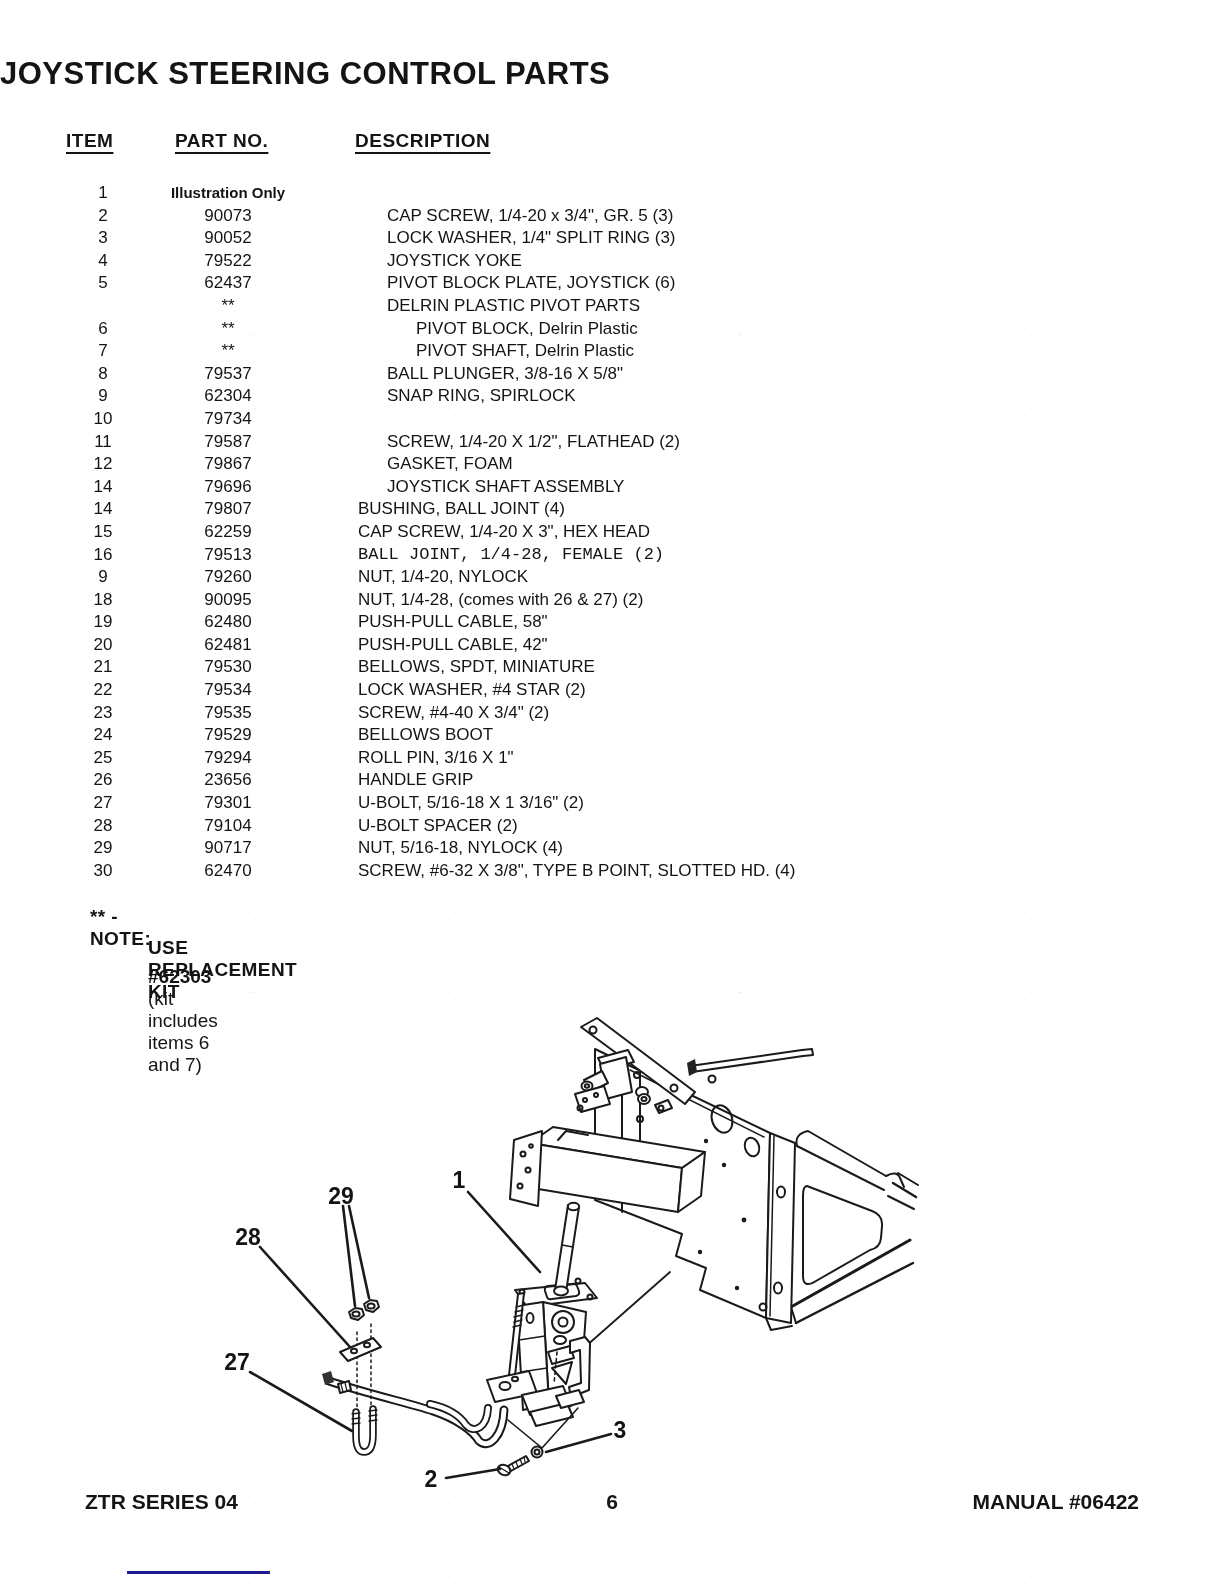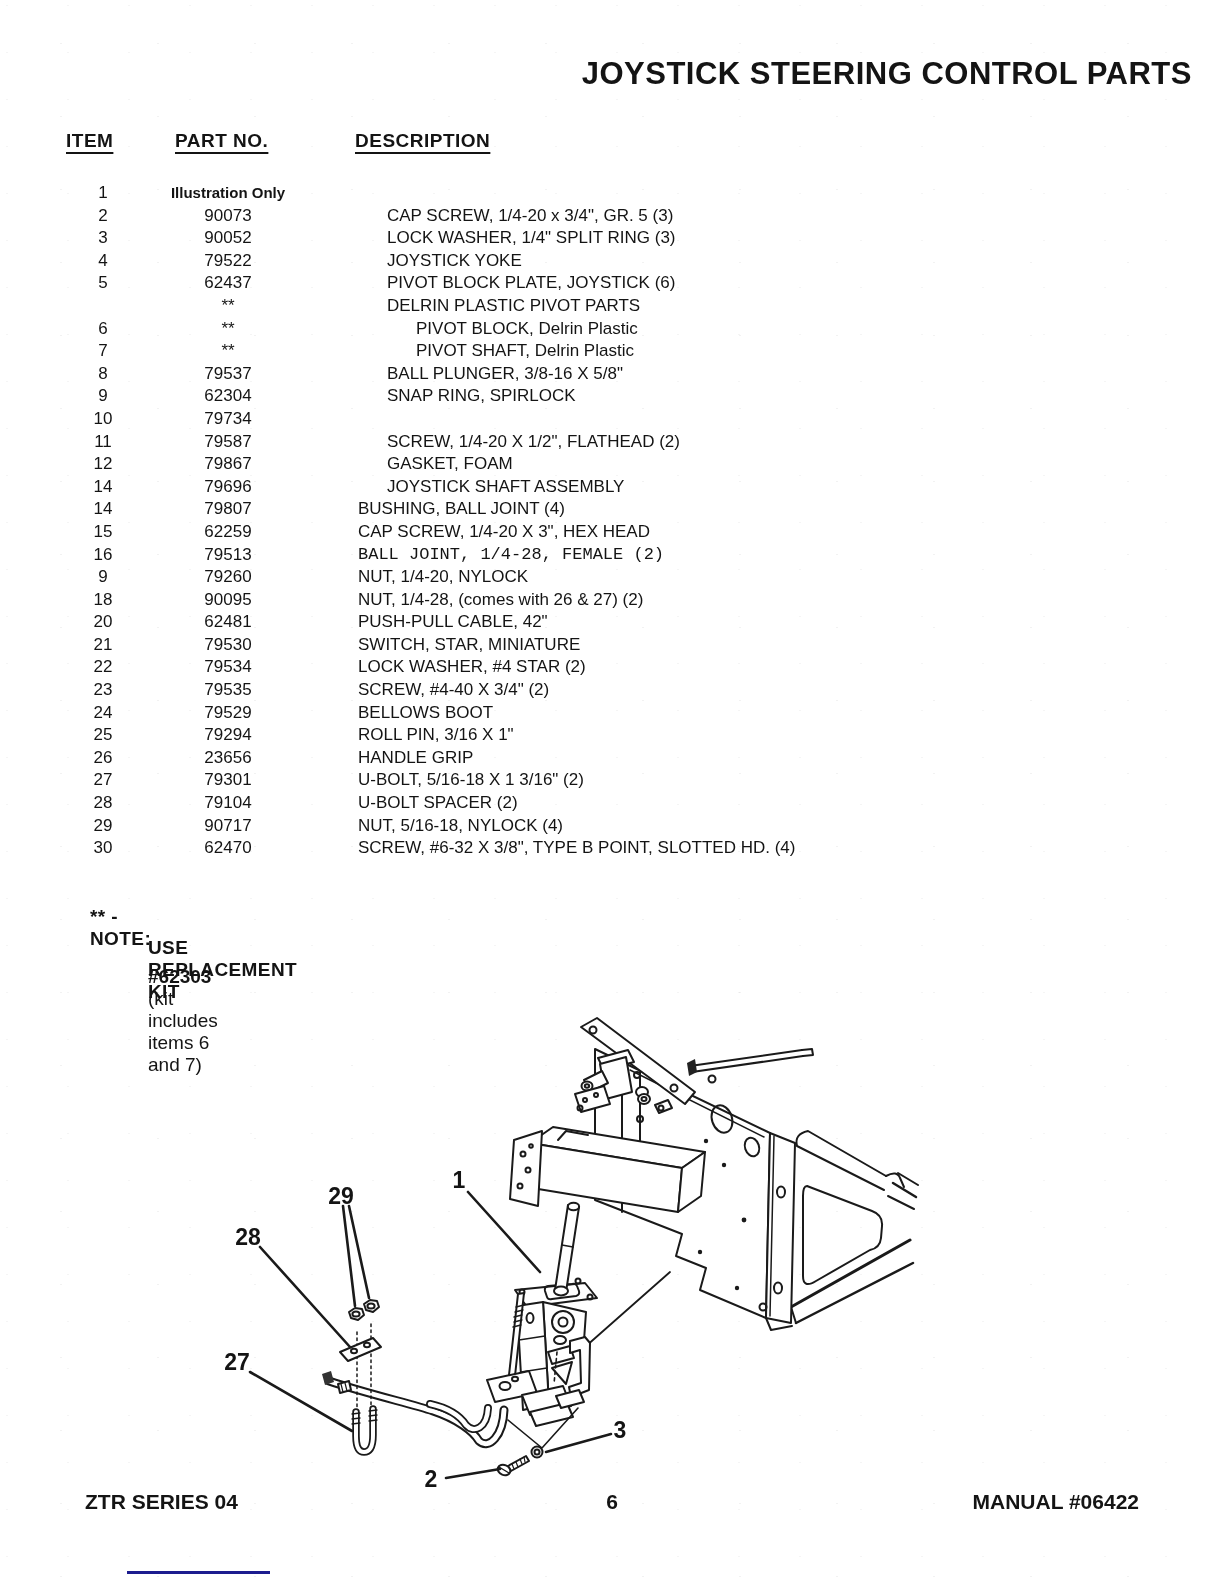--- a/index.html
+++ b/index.html
@@ -9,21 +9,21 @@
     background-image:radial-gradient(rgba(0,0,0,0.05) 1px, transparent 1px),
                      radial-gradient(rgba(0,0,0,0.04) 1px, transparent 1px);
     background-size:97px 73px, 61px 47px;
     background-position:13px 7px, 37px 29px;
     font-family:"Liberation Sans", sans-serif;
     color:#141414;
     overflow:hidden;
   }
   .page-title{
     position:absolute;top:56px;left:0;width:1192px;
-    text-align:right;font-size:31px;font-weight:bold;letter-spacing:0.5px;
+    text-align:left;font-size:31px;font-weight:bold;letter-spacing:0.5px;
   }
   .col-headers{position:absolute;top:130px;left:0;width:1224px;font-size:19px;font-weight:bold;}
   .col-headers .hdr{
     position:absolute;top:0;
     text-decoration:underline;text-underline-offset:5px;text-decoration-thickness:2px;
     letter-spacing:0.5px;
   }
   .hdr-item{left:66px;}
   .hdr-part{left:175px;}
   .hdr-desc{left:355px;}
@@ -145,28 +145,33 @@
       <span class="c-item">9</span>
       <span class="c-part">79260</span>
       <span class="c-desc" style="padding-left: 0px;">NUT, 1/4-20, NYLOCK</span>
     </div>
     <div class="trow">
       <span class="c-item">18</span>
       <span class="c-part">90095</span>
       <span class="c-desc" style="padding-left: 0px;">NUT, 1/4-28, (comes with 26 &amp; 27)  (2)</span>
     </div>
     <div class="trow">
+      <span class="c-item">19</span>
+      <span class="c-part">62480</span>
+      <span class="c-desc" style="padding-left: 0px;">PUSH-PULL CABLE, 58"</span>
+    </div>
+    <div class="trow">
       <span class="c-item">20</span>
       <span class="c-part">62481</span>
       <span class="c-desc" style="padding-left: 0px;">PUSH-PULL CABLE, 42"</span>
     </div>
     <div class="trow">
       <span class="c-item">21</span>
       <span class="c-part">79530</span>
-      <span class="c-desc" style="padding-left: 0px;">SWITCH, STAR, MINIATURE</span>
+      <span class="c-desc" style="padding-left: 0px;">BELLOWS, SPDT, MINIATURE</span>
     </div>
     <div class="trow">
       <span class="c-item">22</span>
       <span class="c-part">79534</span>
       <span class="c-desc" style="padding-left: 0px;">LOCK WASHER, #4 STAR  (2)</span>
     </div>
     <div class="trow">
       <span class="c-item">23</span>
       <span class="c-part">79535</span>
       <span class="c-desc" style="padding-left: 0px;">SCREW, #4-40 X 3/4"  (2)</span>

